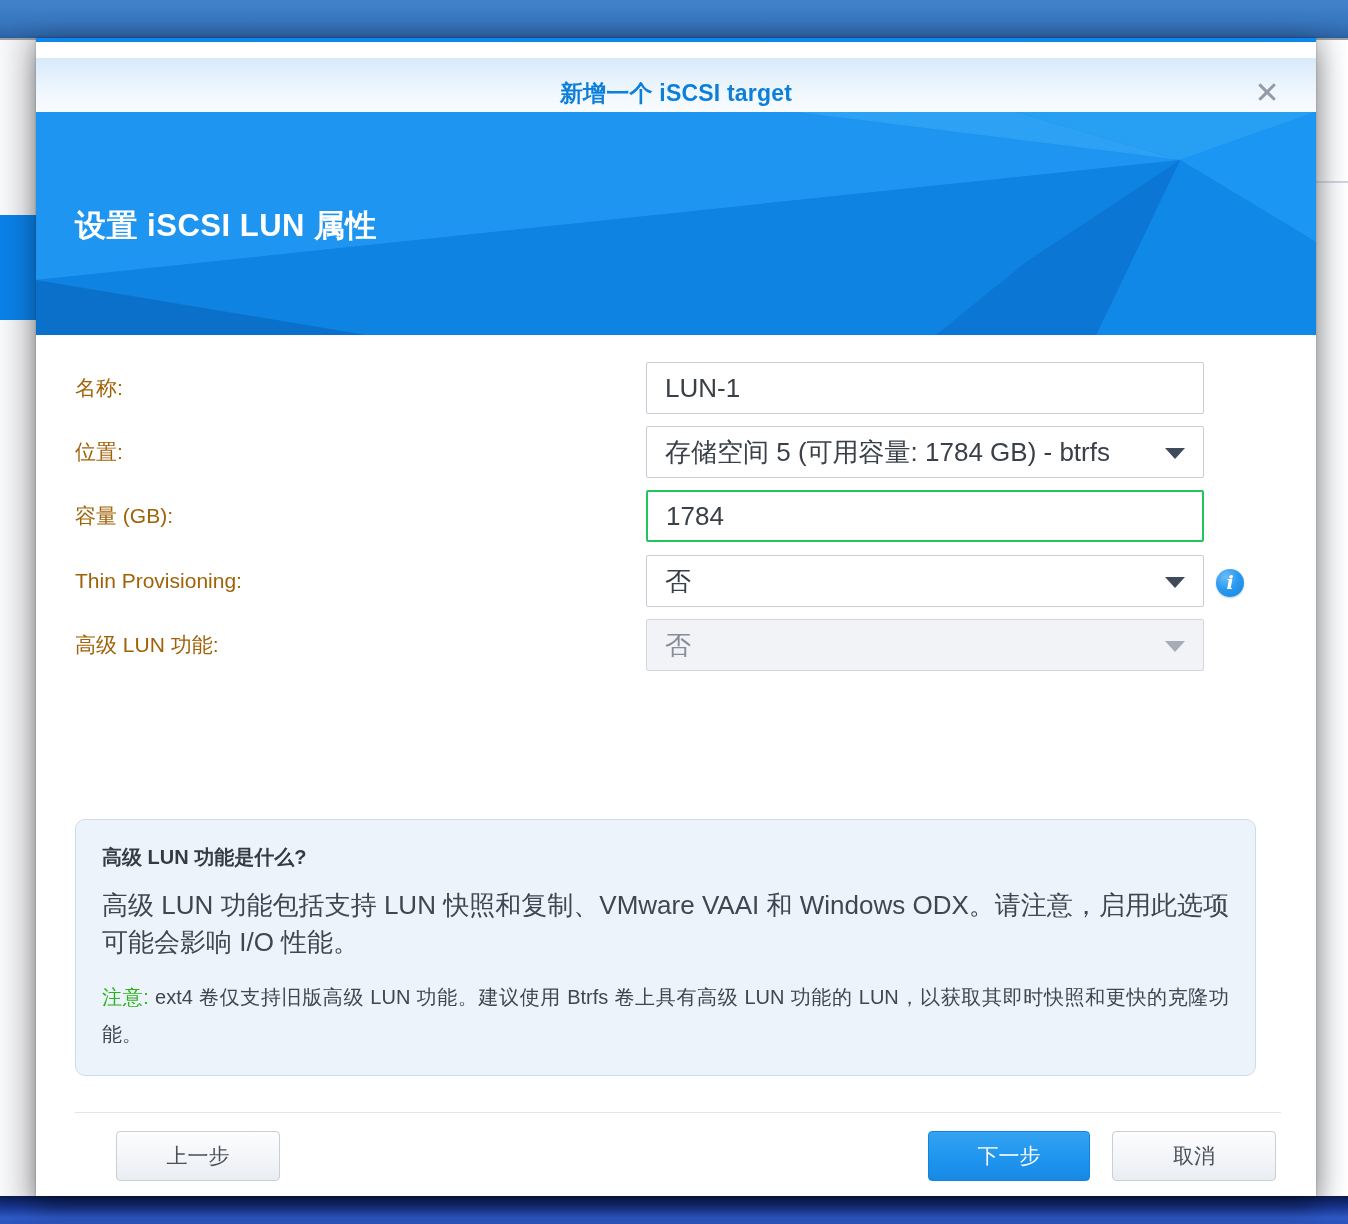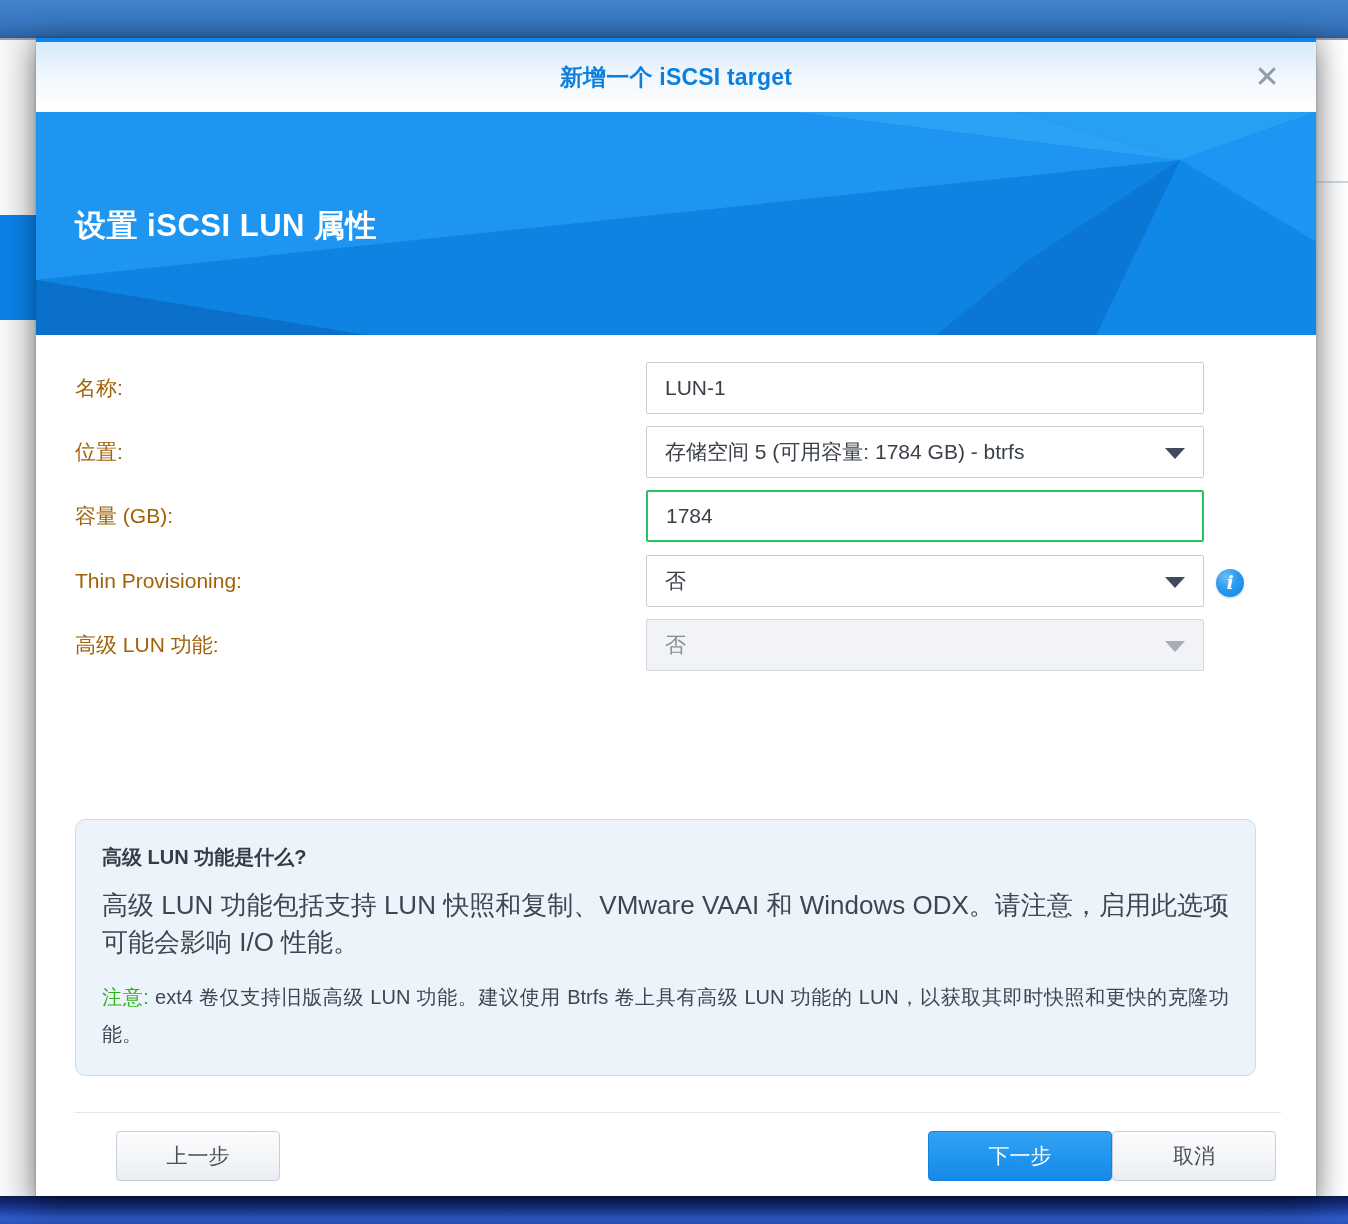--- a/index.html
+++ b/index.html
@@ -28,21 +28,21 @@
     position:absolute;left:0;top:1196px;width:1348px;height:28px;z-index:1;
     background:linear-gradient(180deg,#0a1c50 0%,#17338b 38%,#2e59c5 78%,#2b53bc 100%);
   }
   
   .dialog{
     position:absolute;left:36px;top:38px;width:1280px;height:1158px;z-index:5;
     background:#ffffff;border-top:4px solid #0e87eb;box-sizing:border-box;
     box-shadow:0 8px 28px rgba(0,0,0,.45), 0 0 2px rgba(0,0,0,.25);
   }
   .titlebar{
-    position:absolute;left:0;top:0;width:100%;height:70px;
+    position:absolute;left:0;top:16px;width:100%;height:70px;
     background:linear-gradient(180deg,#d7eafa 0%,#eef6fd 45%,#ffffff 95%);
   }
   .dialog-title{
     display:block;text-align:center;line-height:70px;
     font-size:23px;font-weight:bold;color:#0d7fdb;letter-spacing:.2px;
   }
   .close-x{
     position:absolute;right:32px;top:18px;width:34px;height:34px;
     font-size:30px;line-height:34px;text-align:center;color:#929ca6;cursor:pointer;
   }
@@ -56,21 +56,21 @@
     font-size:31px;font-weight:bold;color:#ffffff;letter-spacing:.5px;
   }
   
   .form-label{
     position:absolute;left:39px;height:52px;line-height:52px;
     font-size:21px;color:#a16207;
   }
   .field{
     position:absolute;left:610px;width:558px;height:52px;box-sizing:border-box;
     border:1px solid #c8cdd5;border-radius:2px;background:#ffffff;
-    font-size:21px;color:#3a4048;
+    font-size:26px;color:#3a4048;
   }
   input.field{padding:0 0 0 18px;outline:none;font-family:inherit;}
   input.field.focused{border:2px solid #22c55e;}
   .selectbox{cursor:pointer;}
   .selectbox .sel-value{
     position:absolute;left:18px;top:0;right:52px;height:50px;line-height:50px;
     white-space:nowrap;overflow:hidden;
   }
   .selectbox .arrow{
     position:absolute;right:18px;top:21px;width:0;height:0;
@@ -101,21 +101,21 @@
   .divider{position:absolute;left:39px;top:1070px;width:1206px;height:1px;background:#e3e5e9;}
   
   .btn{
     position:absolute;top:1089px;height:50px;box-sizing:border-box;
     border:1px solid #c9cfd9;border-radius:4px;
     background:linear-gradient(180deg,#fdfdfe 0%,#f3f5f8 55%,#e9edf2 100%);
     font-family:inherit;font-size:21px;color:#4a5058;cursor:pointer;margin-left:20px;
   }
   .btn-prev{left:60px;width:164px;}
   .btn-next{
-    left:872px;width:184px;color:#ffffff;border:1px solid #1583dd;
+    left:872px;width:162px;color:#ffffff;border:1px solid #1583dd;
     background:linear-gradient(180deg,#33a3f3 0%,#1f95ee 55%,#1789e5 100%);
   }
   .btn-cancel{left:1056px;width:164px;}
 </style>
 </head>
 <body>
 
 <div class="desktop-top"></div>
 <div class="bg-edge-line"></div>
 <div class="bg-left"></div>

